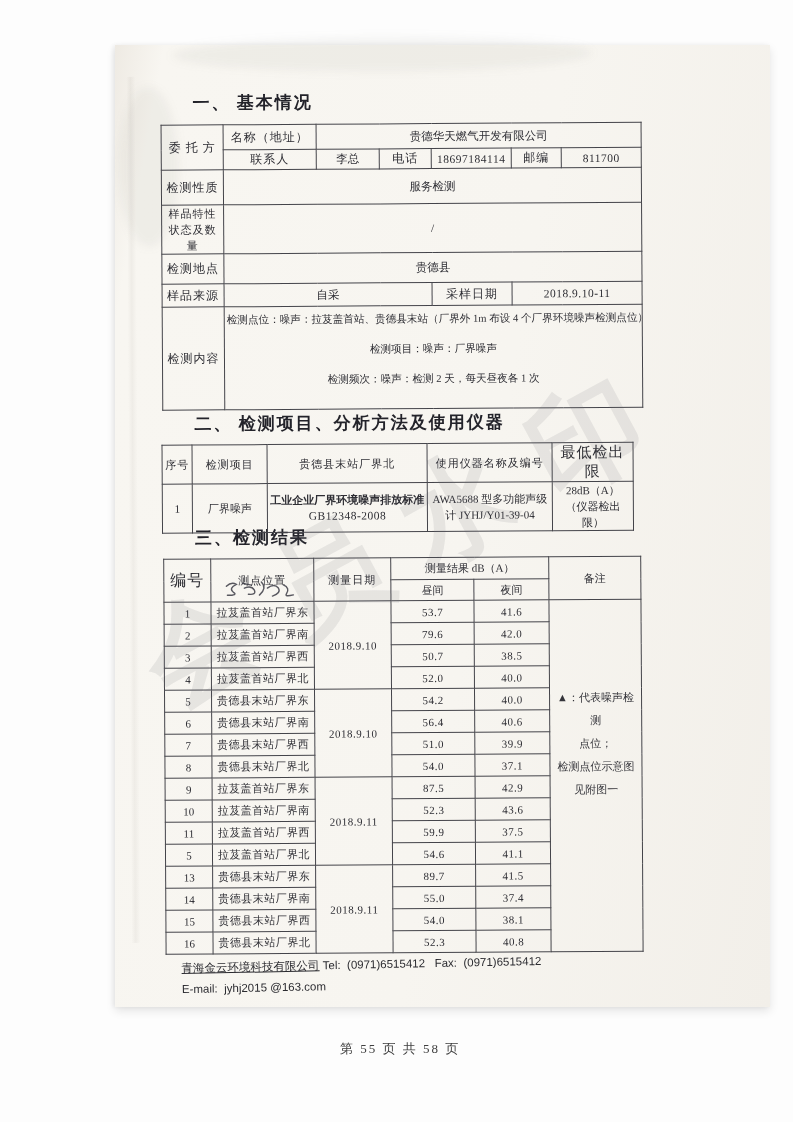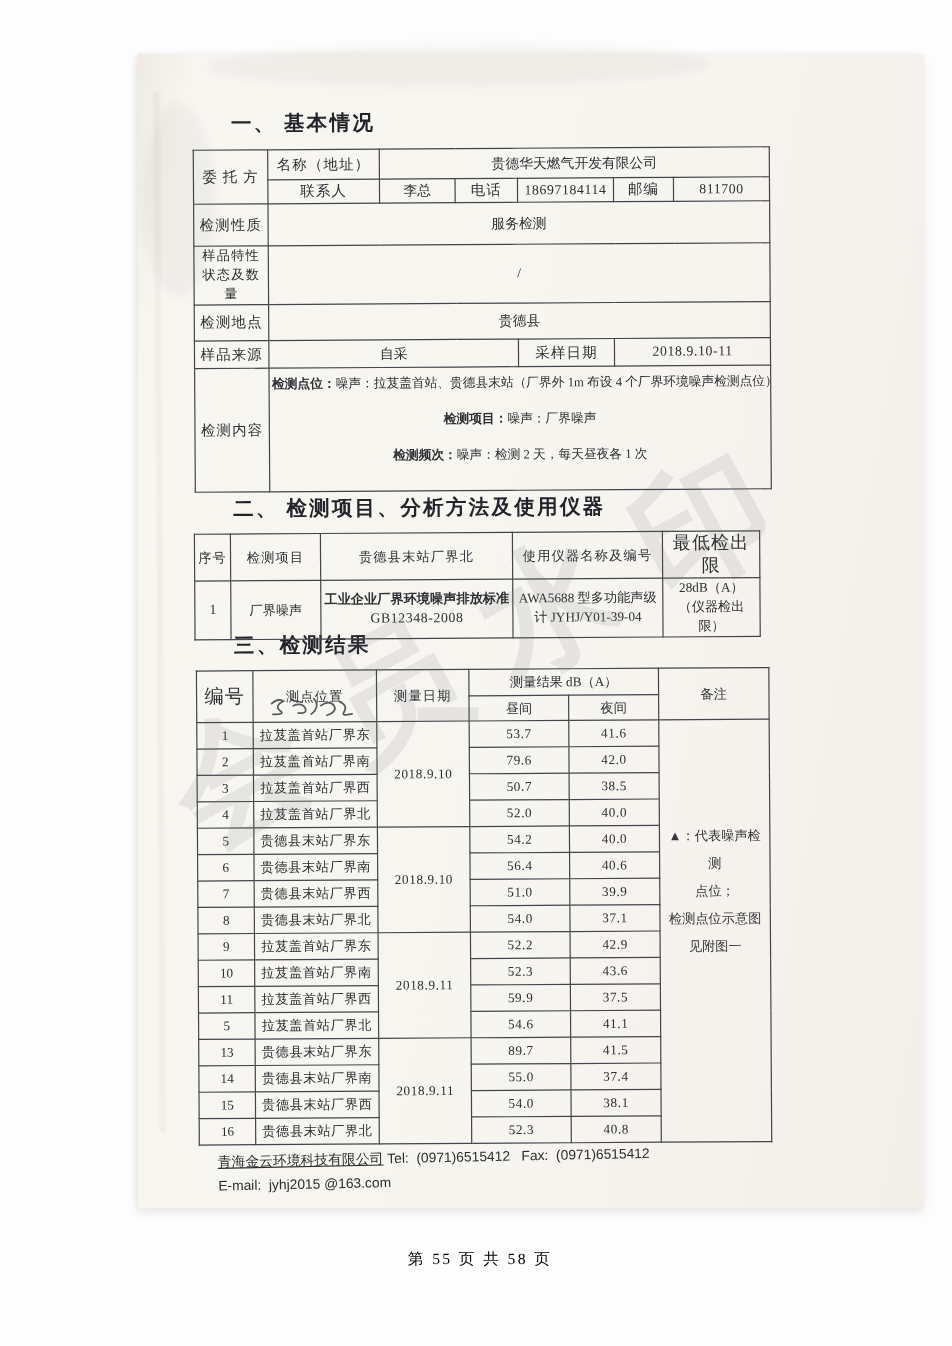--- a/index.html
+++ b/index.html
@@ -17,33 +17,33 @@
       font-size:112px;font-weight:bold;letter-spacing:34px;line-height:112px;white-space:nowrap;
       color:rgba(105,105,115,.12);transform:rotate(-28deg);transform-origin:left center;}
   table.t{border-collapse:collapse;position:absolute;table-layout:fixed;z-index:2;}
   .t td,.t th{border:1px solid #44444a;color:#2e2e34;text-align:center;vertical-align:middle;
               padding:0 2px;font-weight:normal;overflow:hidden;}
   .lb{font-weight:bold;font-size:12px;letter-spacing:1px;}
   .v{font-size:11.5px;}
   .num{font-size:11.5px;letter-spacing:.5px;font-family:Liberation Serif, serif;}
   .content-cell{text-align:left;vertical-align:top;padding:8px 6px 0 8px;}
   .content-line{font-size:10.6px;margin-bottom:16px;white-space:nowrap;}
-  .content-line .cl-label{font-weight:bold;}
+  .content-line .cl-label{font-weight:normal;}
   .small2{font-size:11px;line-height:16px;}
   .t3 td,.t3 th{font-size:11px;}
   .t3 .loc{letter-spacing:.5px;font-family:Liberation Serif, serif;}
   .remark-inner{transform:translateY(-32px);line-height:23px;font-size:11px;color:#34343a;}
   .th-loc{position:relative;}
   .scribble{position:absolute;left:12px;top:20px;}
   .footer-block{position:absolute;left:64px;top:912px;transform:rotate(-0.8deg);z-index:2;
                 font-family:"Liberation Sans", sans-serif;font-size:11.5px;color:#2b2b30;}
   .footer-line{margin-bottom:7px;}
   .company{text-decoration:underline;}
   .pageno{position:absolute;left:280px;top:1040px;width:240px;text-align:center;
-          font-size:13px;letter-spacing:2px;color:#000000;}
+          font-size:13px;letter-spacing:2px;color:#404040;}
 </style>
 </head>
 <body>
 
 <div class="paper">
   <div class="wrap">
     <div class="crease"></div>
     <div class="smudge" style="left:6px;top:40px;width:60px;height:160px;"></div>
     <div class="smudge" style="left:60px;top:-8px;width:420px;height:34px;"></div>
 
@@ -235,21 +235,21 @@
         <td>8</td>
         <td class="loc">贵德县末站厂界北</td>
         <td class="num">54.0</td>
         <td class="num">37.1</td>
       </tr>
 
       <tr style="height:22px">
         <td>9</td>
         <td class="loc">拉芨盖首站厂界东</td>
         <td rowspan="4" class="num">2018.9.11</td>
-        <td class="num">52.2</td>
+        <td class="num">87.5</td>
         <td class="num">42.9</td>
       </tr>
       <tr style="height:22px">
         <td>10</td>
         <td class="loc">拉芨盖首站厂界南</td>
         <td class="num">52.3</td>
         <td class="num">43.6</td>
       </tr>
       <tr style="height:22px">
         <td>11</td>

